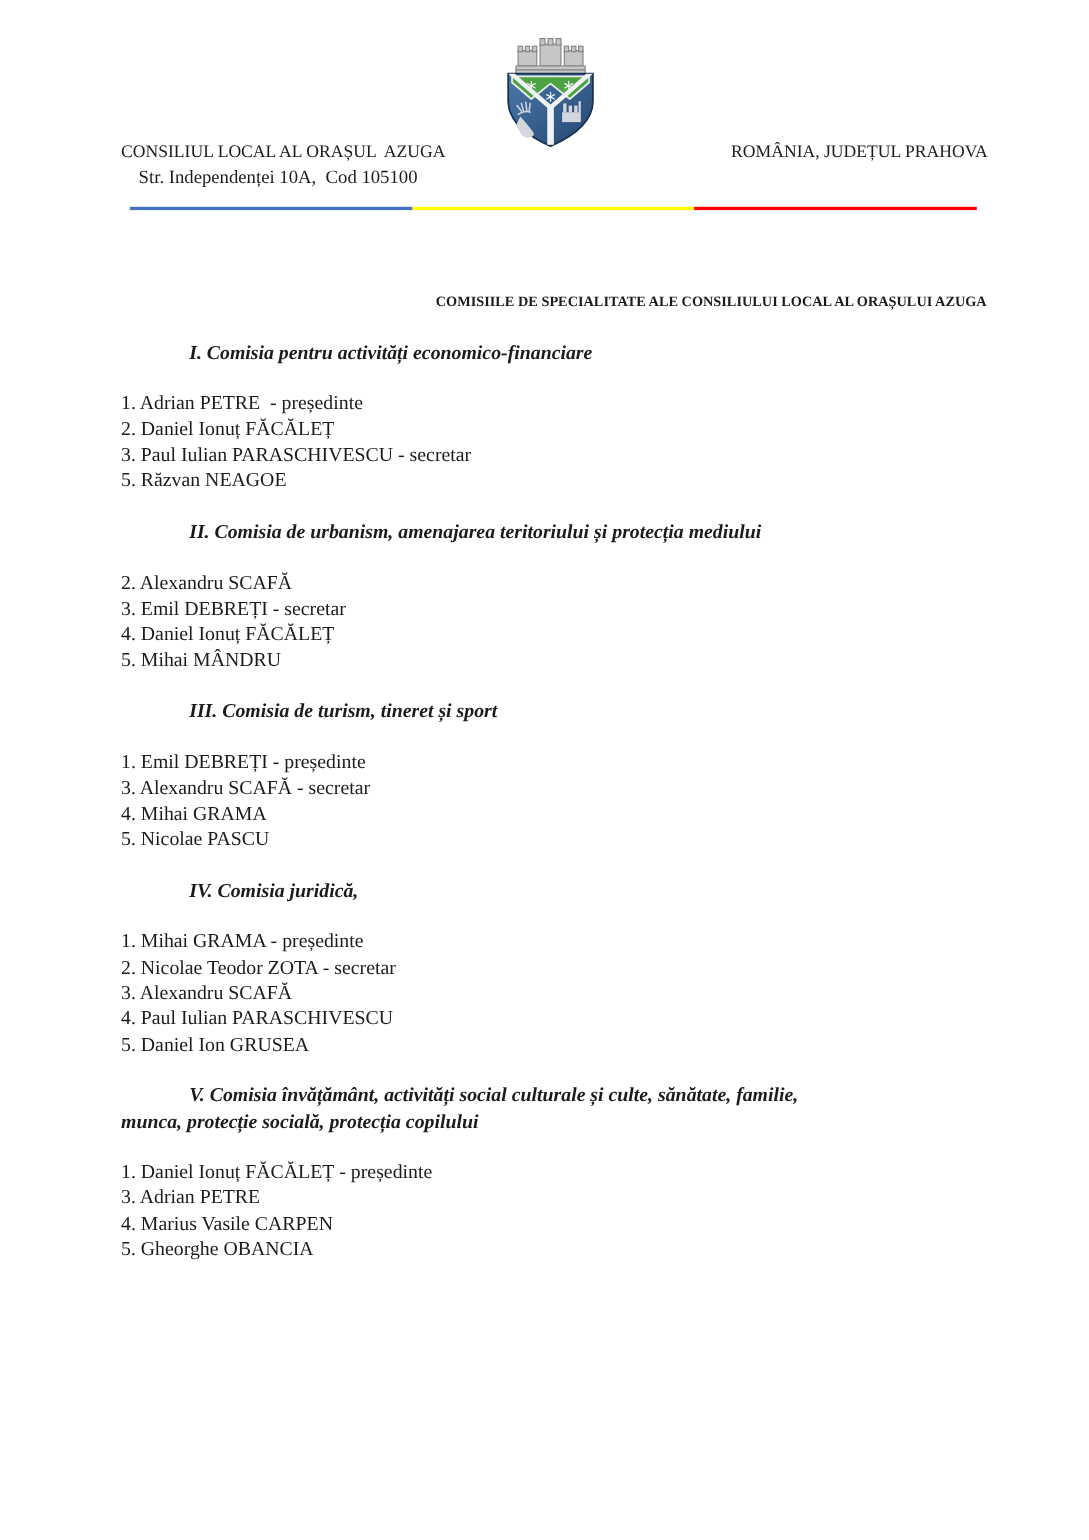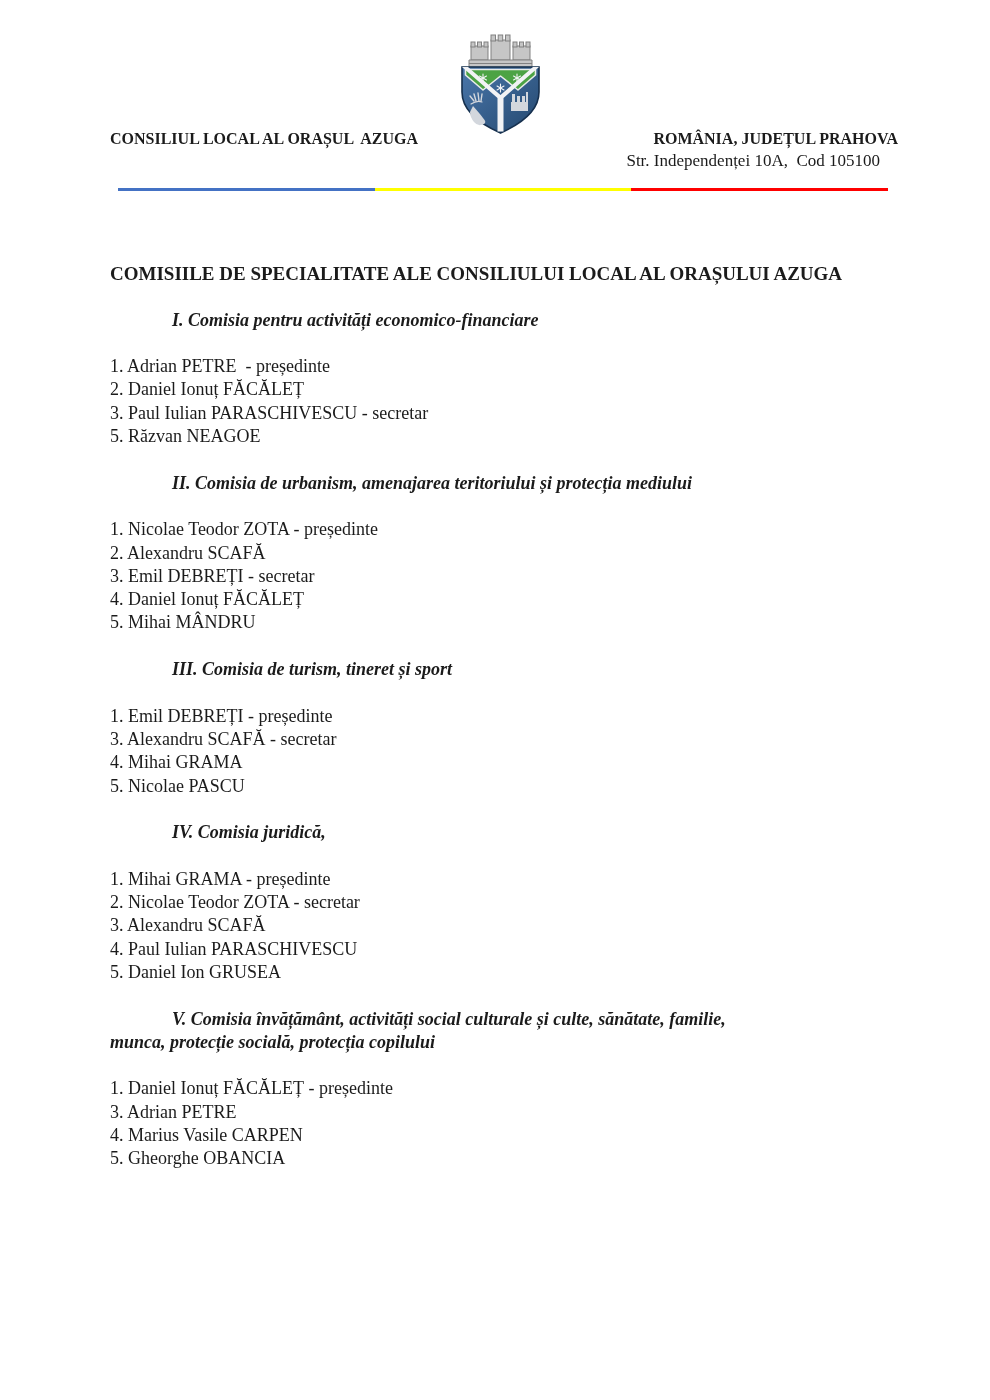--- a/index.html
+++ b/index.html
@@ -25,31 +25,31 @@
 
   
   .header-row {
     position: absolute;
     top: 128px;
     left: 110px;
     width: 788px;
     display: flex;
     justify-content: space-between;
     align-items: baseline;
-    font-weight: bold;
+    font-weight: normal;
     font-size: 16px;
     line-height: 21px;
     white-space: pre-wrap;
   }
   .address-row {
     position: absolute;
     top: 150px;
-    left: 92px;
+    left: 126px;
     width: 788px;
-    text-align: right;
+    text-align: left;
     font-size: 17px;
     line-height: 22px;
     white-space: pre-wrap;
   }
   .flag-line {
     position: absolute;
     top: 188px;
     left: 118px;
     width: 770px;
     height: 3px;
@@ -64,22 +64,22 @@
   .doc-body {
     position: absolute;
     top: 262px;
     left: 110px;
     width: 787px;
     font-size: 18px;
     line-height: 23.3px;
   }
   .doc-title {
     font-weight: bold;
-    font-size: 19px;
-    text-align: left;
+    font-size: 13px;
+    text-align: right;
     margin-bottom: 23.3px;
     white-space: pre-wrap;
   }
   .commission .heading {
     font-weight: bold;
     text-indent: 62px;
     margin-bottom: 23.3px;
     white-space: pre-wrap;
     font-style: italic;
   }
@@ -179,21 +179,20 @@
         <div class="member">1. Adrian PETRE  - președinte</div>
         <div class="member">2. Daniel Ionuț FĂCĂLEȚ</div>
         <div class="member">3. Paul Iulian PARASCHIVESCU - secretar</div>
         <div class="member">5. Răzvan NEAGOE</div>
       </div>
     </section>
 
     <section class="commission">
       <div class="heading"><span>II. Comisia de urbanism, amenajarea teritoriului și protecția mediului</span></div>
       <div class="members">
-        <div class="member">1. Nicolae Teodor ZOTA - președinte</div>
         <div class="member">2. Alexandru SCAFĂ</div>
         <div class="member">3. Emil DEBREȚI - secretar</div>
         <div class="member">4. Daniel Ionuț FĂCĂLEȚ</div>
         <div class="member">5. Mihai MÂNDRU</div>
       </div>
     </section>
 
     <section class="commission">
       <div class="heading"><span>III. Comisia de turism, tineret și sport</span></div>
       <div class="members">

